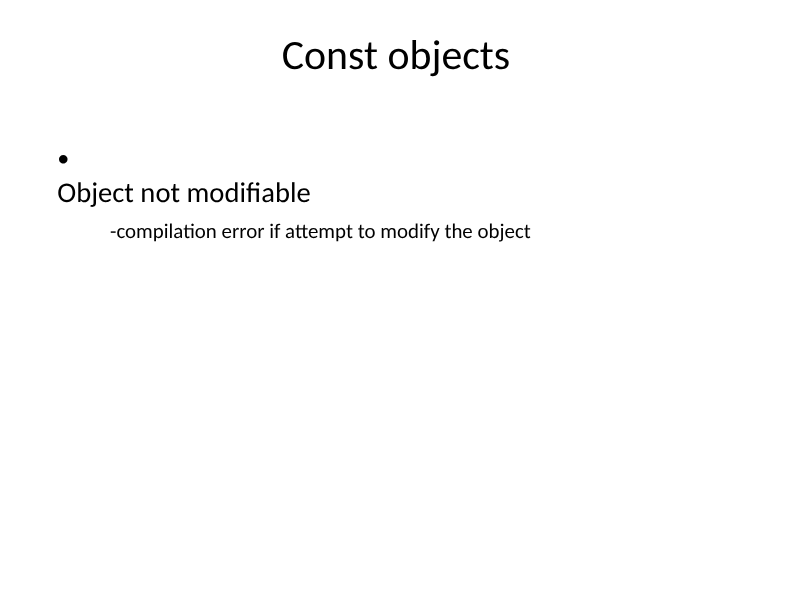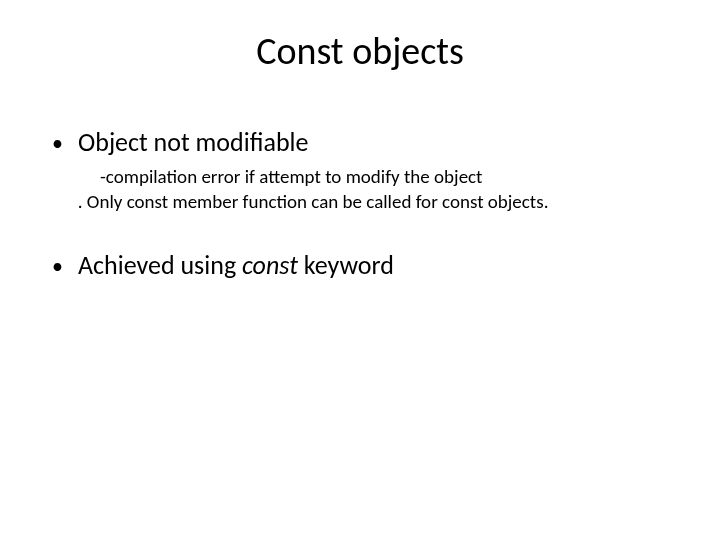--- a/index.html
+++ b/index.html
@@ -1,20 +1,20 @@
 <!DOCTYPE html>
 <html><head>
   <meta charset="utf-8">
   <style>
     * { margin: 0; padding: 0; box-sizing: border-box; }
     html, body { width: 720px; height: 540px; font-family: Calibri, Arial, sans-serif; background: #fff; color: #000; }
     .slide { width: 720px; height: 540px; padding: 24px 52px 24px 52px; position: relative; }
     .title { font-size: 38px; text-align: center; font-weight: 400; margin-top: 4px; margin-bottom: 52px; }
     .content { font-size: 26px; line-height: 1.28; }
-    .bullet { display: flex; align-items: flex-end; margin-bottom: 2px; }
+    .bullet { display: flex; align-items: flex-start; margin-bottom: 2px; flex-direction: column; }
     .bullet .dot { width: 26px; flex-shrink: 0; display: inline-block; }
     .bullet .dot::before { content: "•"; font-size: 22px; line-height: 1.2; }
     .bullet-text { flex: 1; }
     .sub { margin-left: 48px; font-size: 19px; line-height: 1.3; margin-top: 6px; margin-bottom: 34px; }
     .sub-dash { display: inline-block; }
     .sub2 { margin-left: 48px; font-size: 21px; line-height: 1.3; margin-top: 6px; }
     .italic { font-style: italic; }
   </style>
 </head>
 <body>
@@ -23,24 +23,17 @@
   <h1 class="title">Const objects</h1>
 
   <div class="content">
 
     <div class="bullet">
       <span class="dot"></span>
       <span class="bullet-text">Object not modifiable</span>
     </div>
     <div class="sub">
       <span class="sub-dash">-</span><span>compilation error if attempt to modify the object</span><br>
-      <span style="white-space: pre-wrap; display: block; margin-left: -48px; padding-left: 0;">      . Only const member function can be called for const objects.</span>
     </div>
 
-    <div class="bullet">
-      <span class="dot"></span>
-      <span class="bullet-text">
-        <span>Achieved using </span><span class="italic">const</span><span> keyword</span>
-      </span>
-    </div>
 
   </div>
 </div>
 
 </body></html>

